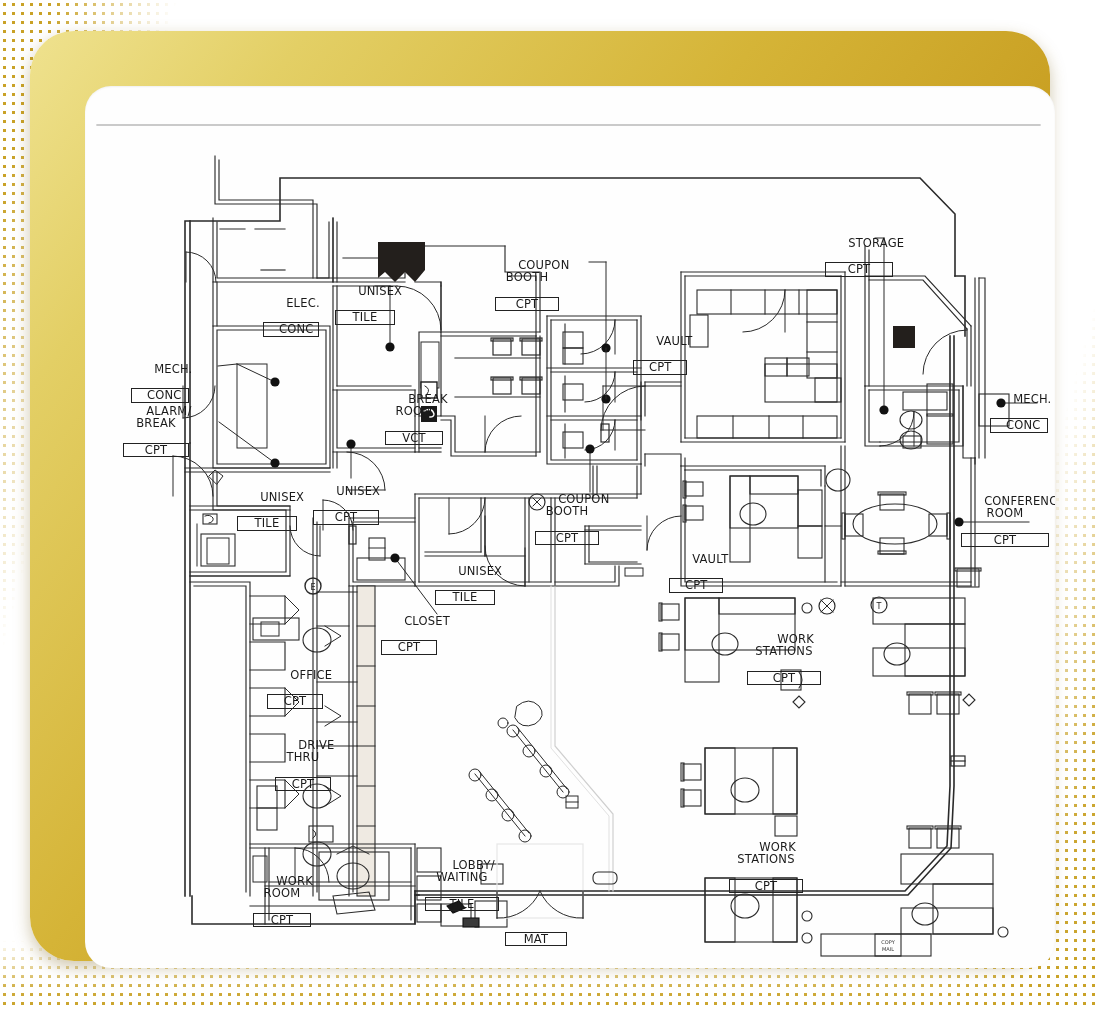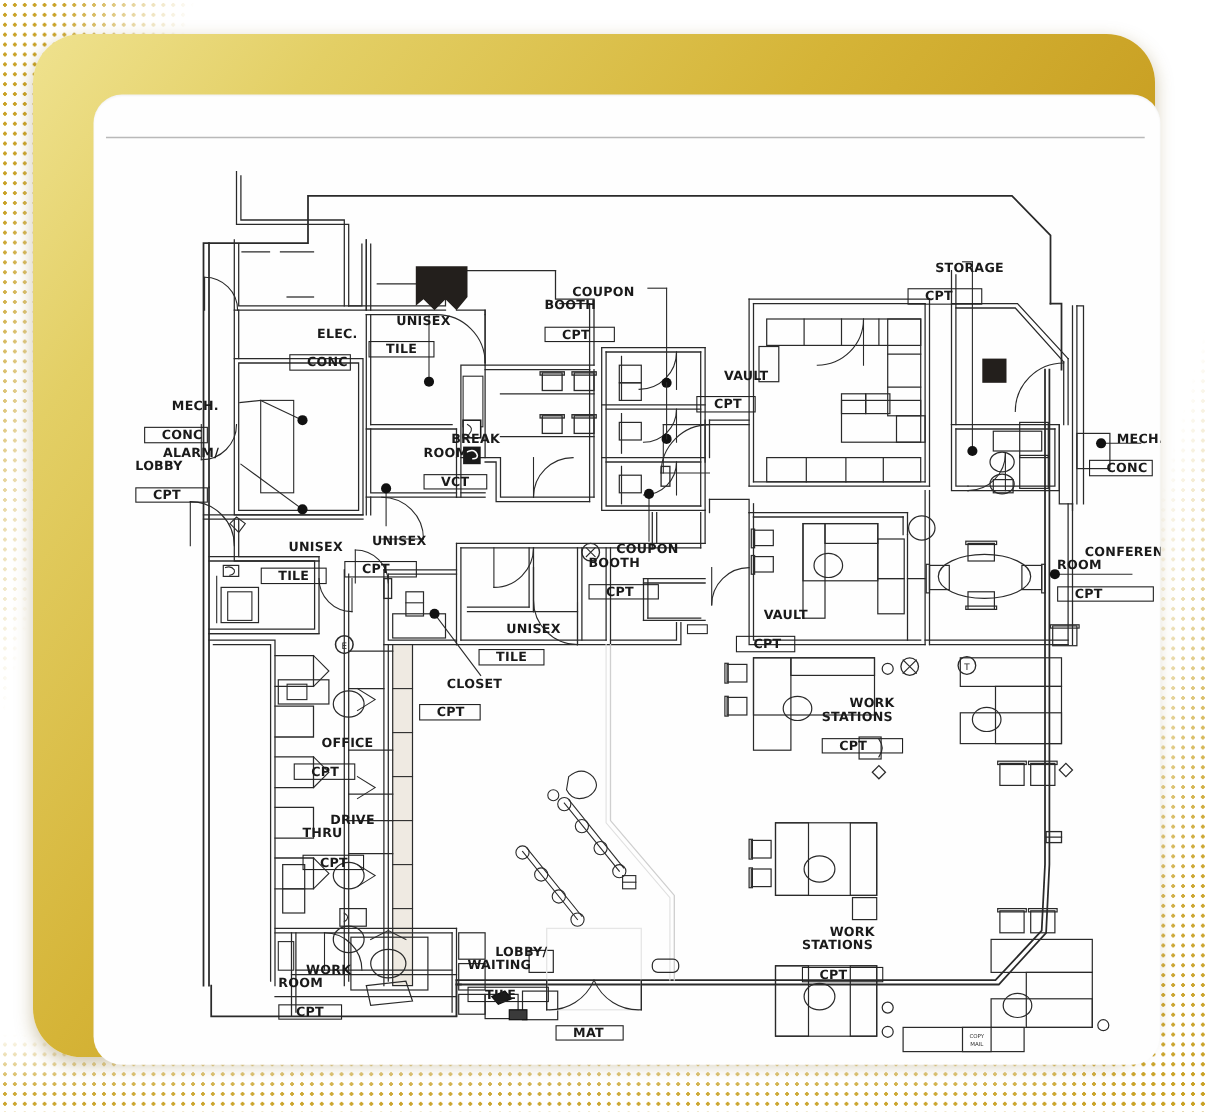--- a/index.html
+++ b/index.html
@@ -33,26 +33,26 @@
   #sheet{
     position:absolute;left:55px;top:55px;width:970px;height:882px;
     background:#fefefe;border-radius:26px;
     box-shadow:inset 0 1px 2px rgba(0,0,0,.06);
     overflow:hidden;
   }
   #plan{position:absolute;left:0;top:0;width:970px;height:882px;}
   .lbl{
     position:absolute;
     font-family:"DejaVu Sans", sans-serif;
-    font-weight:700;
+    font-weight:400;
     font-size:11.5px;
     line-height:12.5px;
     letter-spacing:.2px;
     color:#1a1a1a;
-    text-align:left;
+    text-align:center;
     white-space:pre;
     pointer-events:none;
   }
   .lbl .box{
     display:block;border:1.2px solid #222;padding:0px 15px;margin-top:.5px;
   }
 </style>
 </head>
 <body>
 
@@ -595,21 +595,21 @@
       <span class="box">TILE</span>
     </div>
 
     <div class="lbl" style="left:46px;top:264px;width:58px;">
       <span>MECH.</span>
       <span class="box">CONC</span>
     </div>
 
     <div class="lbl" style="left:38px;top:306px;width:66px;">
       <span>ALARM/
-LOBBY</span>
+BREAK</span>
       <span class="box">CPT</span>
     </div>
 
     <div class="lbl" style="left:152px;top:392px;width:60px;">
       <span>UNISEX</span>
       <span class="box">TILE</span>
     </div>
 
     <div class="lbl" style="left:228px;top:386px;width:66px;">
       <span>UNISEX</span>

